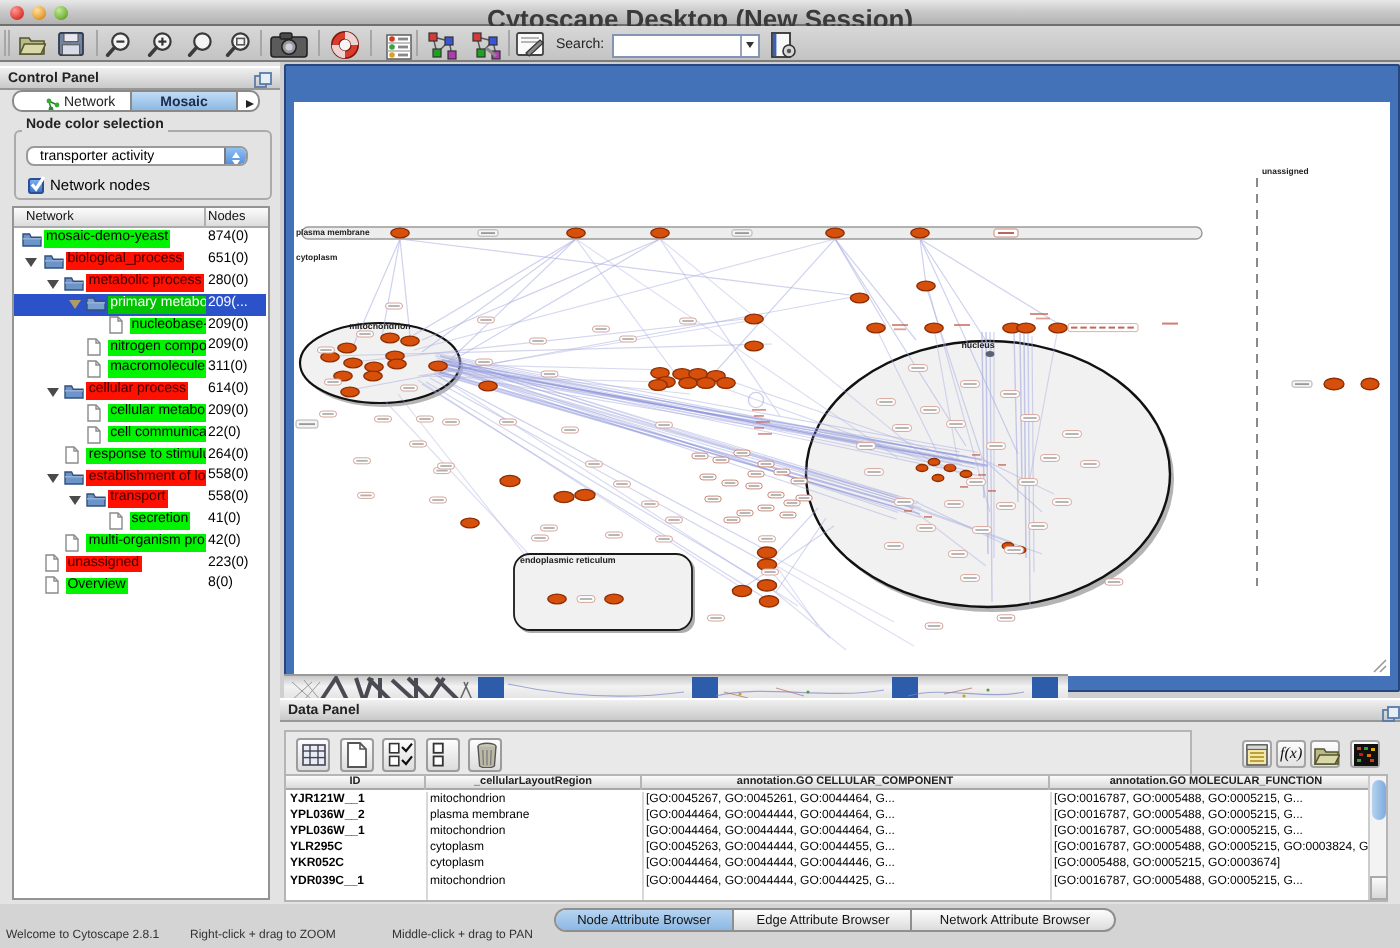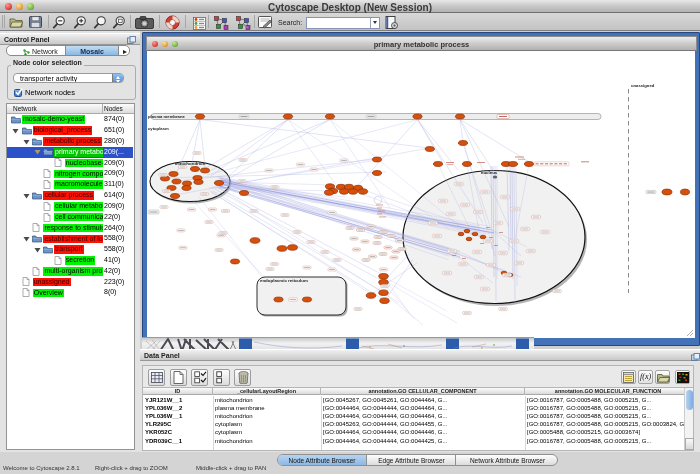--- a/index.html
+++ b/index.html
@@ -1,20 +1,20 @@
 <!DOCTYPE html>
 <html><head><meta charset="utf-8"><style>
 *{margin:0;padding:0;box-sizing:border-box}
 html,body{width:700px;height:474px;overflow:hidden}
 body{position:relative;font-family:"Liberation Sans",sans-serif;background:#d4d4d4;-webkit-font-smoothing:antialiased}
 .abs{position:absolute}
 
 #titlebar{left:0;top:0;width:700px;height:13px;background:linear-gradient(#e8e8e8,#cbcbcb 45%,#b2b2b2);border-bottom:1px solid #6f6f6f}
 #titlebar .tl{position:absolute;top:3px;width:7px;height:7px;border-radius:50%}
-#wtitle{position:absolute;left:0;right:0;top:1.5px;text-align:center;font-size:10px;font-weight:bold;color:#3a3a3a}
+#wtitle{position:absolute;left:0;right:0;top:1.5px;text-align:center;font-size:13px;font-weight:bold;color:#3a3a3a}
 
 #toolbar{left:0;top:13px;width:700px;height:18px;background:linear-gradient(#d8d8d8,#c3c3c3);border-bottom:1px solid #7d7d7d}
 .sep{position:absolute;top:2px;height:13px;width:1px;background:#a6a6a6}
 
 #cpanel{left:0;top:31px;width:140px;height:421px;background:#e3e3e3}
 #cphead{left:0;top:2px;width:140px;height:12px;background:linear-gradient(#f0f0f0,#c9c9c9);border-bottom:1px solid #979797;border-top:1px solid #fff}
 #cphead span{position:absolute;left:4px;top:1.5px;font-size:7px;font-weight:bold;color:#222}
 
 #tree{left:6px;top:71.5px;width:128.5px;height:347px;background:#fff;border:1px solid #949494}
 .trow{position:absolute;left:0;width:126px;height:10.8px;font-size:7px;line-height:10.8px;white-space:nowrap}
@@ -24,21 +24,21 @@
 #desk{left:140px;top:31px;width:560px;height:321px;background:#cfcfcf}
 #frame{left:2px;top:1px;width:558px;height:314px;background:#4472b8;border:1px solid #26477e;border-radius:1px}
 #ftitle{left:3px;top:3px;width:551px;height:15px;background:linear-gradient(#ededed,#cfcfcf 45%,#b1b1b1);border:1px solid #8c8c8c;border-bottom:1px solid #777}
 #ftitle .tl{position:absolute;top:4px;width:6px;height:6px;border-radius:50%}
 #ftext{position:absolute;left:0;right:0;top:3px;text-align:center;font-size:7.5px;font-weight:bold;color:#333}
 #canvas{left:4px;top:18px;width:548px;height:287px;background:#fff}
 
 #dpanel{left:140px;top:349px;width:560px;height:103px;background:#e3e3e3}
 #dphead{left:0;top:0;width:560px;height:12px;background:linear-gradient(#f0f0f0,#c9c9c9);border-bottom:1px solid #979797;border-top:1px solid #fff}
 #dphead span{position:absolute;left:4px;top:1.5px;font-size:7px;font-weight:bold;color:#222}
-#dtoolbar{left:2px;top:16px;width:552px;height:23px;background:#e9e9e9;border:1px solid #b5b5b5;border-bottom:none}
+#dtoolbar{left:2px;top:16px;width:454px;height:23px;background:#e9e9e9;border:1px solid #b5b5b5;border-bottom:none}
 .dbtn{position:absolute;top:3px;width:17px;height:17px;background:linear-gradient(#fdfdfd,#dcdcdc);border:1px solid #9c9c9c;border-radius:2px}
 .dbtn2{position:absolute;top:4px;width:15px;height:14px;background:linear-gradient(#fdfdfd,#e2e2e2);border:1px solid #a5a5a5;border-radius:2px}
 
 #dtable{left:2px;top:37.5px;width:552px;height:64px;background:#fff;border:1px solid #b5b5b5}
 #thead{position:absolute;left:0;top:0;width:548px;height:7px;background:linear-gradient(#fbfbfb,#dadada);border-bottom:1px solid #a8a8a8;font-size:5.5px;font-weight:bold;color:#222}
 .th{position:absolute;top:0;text-align:center;border-right:1px solid #b5b5b5;height:7px;line-height:7px;overflow:hidden}
 .td{position:absolute;font-size:6px;white-space:nowrap;overflow:hidden;line-height:8.2px}
 
 #btabs{left:277px;top:454px;width:281px;height:12px;border:1px solid #8f8f8f;border-radius:6px;background:linear-gradient(#fdfdfd,#dcdcdc);overflow:hidden;font-size:6.5px;color:#111}
 #btabs div{position:absolute;top:0;height:12px;line-height:12px;text-align:center}
@@ -351,26 +351,20 @@
           </svg>
           <div class="chip" style="left:25.7px;max-width:70.3px;background:#00f400;color:#000;white-space:nowrap">Overview</div>
           <div class="cnt" style="">8(0)</div>
         </div>
       </div>
   </div>
 </div>
 
 <div class="abs" id="desk">
   <div class="abs" id="frame">
-    <div class="abs" id="ftitle">
-      <div class="tl" style="left:5px;background:radial-gradient(circle at 35% 30%,#ff9a94,#e3443c 60%,#9d1f18);"></div>
-      <div class="tl" style="left:15px;background:radial-gradient(circle at 35% 30%,#ffe2a0,#e9a33b 60%,#a86f12);"></div>
-      <div class="tl" style="left:25px;background:radial-gradient(circle at 35% 30%,#c2eb9a,#7db843 60%,#45761c);"></div>
-      <div id="ftext">primary metabolic process</div>
-    </div>
     <div class="abs" id="canvas"><svg width="548" height="287" viewBox="0 0 548 287">
           <rect x="4" y="62.5" width="450" height="6" rx="3" fill="#ededed" stroke="#9a9a9a" stroke-width="0.7"></rect>
           <ellipse cx="44.5" cy="132.5" rx="40" ry="20" fill="#777" opacity="0.55"></ellipse>
           <ellipse cx="43" cy="130.5" rx="40" ry="20" fill="#f1f1f1" stroke="#111" stroke-width="1.1"></ellipse>
           <ellipse cx="349" cy="188.5" rx="91" ry="66.5" fill="#777" opacity="0.55"></ellipse>
           <ellipse cx="347" cy="186" rx="91" ry="66.5" fill="#f1f1f1" stroke="#111" stroke-width="1.2"></ellipse>
           <line x1="481.5" y1="38" x2="481.5" y2="242" stroke="#8a8a8a" stroke-width="1" stroke-dasharray="4.5 3.5"></line>
           <line x1="53" y1="68.5" x2="30" y2="121" stroke="#a8ade0" stroke-width="0.6" opacity="0.55"></line>
           <line x1="53" y1="68.5" x2="44" y2="117" stroke="#a8ade0" stroke-width="0.6" opacity="0.55"></line>
           <line x1="53" y1="68.5" x2="58" y2="117" stroke="#a8ade0" stroke-width="0.6" opacity="0.55"></line>

